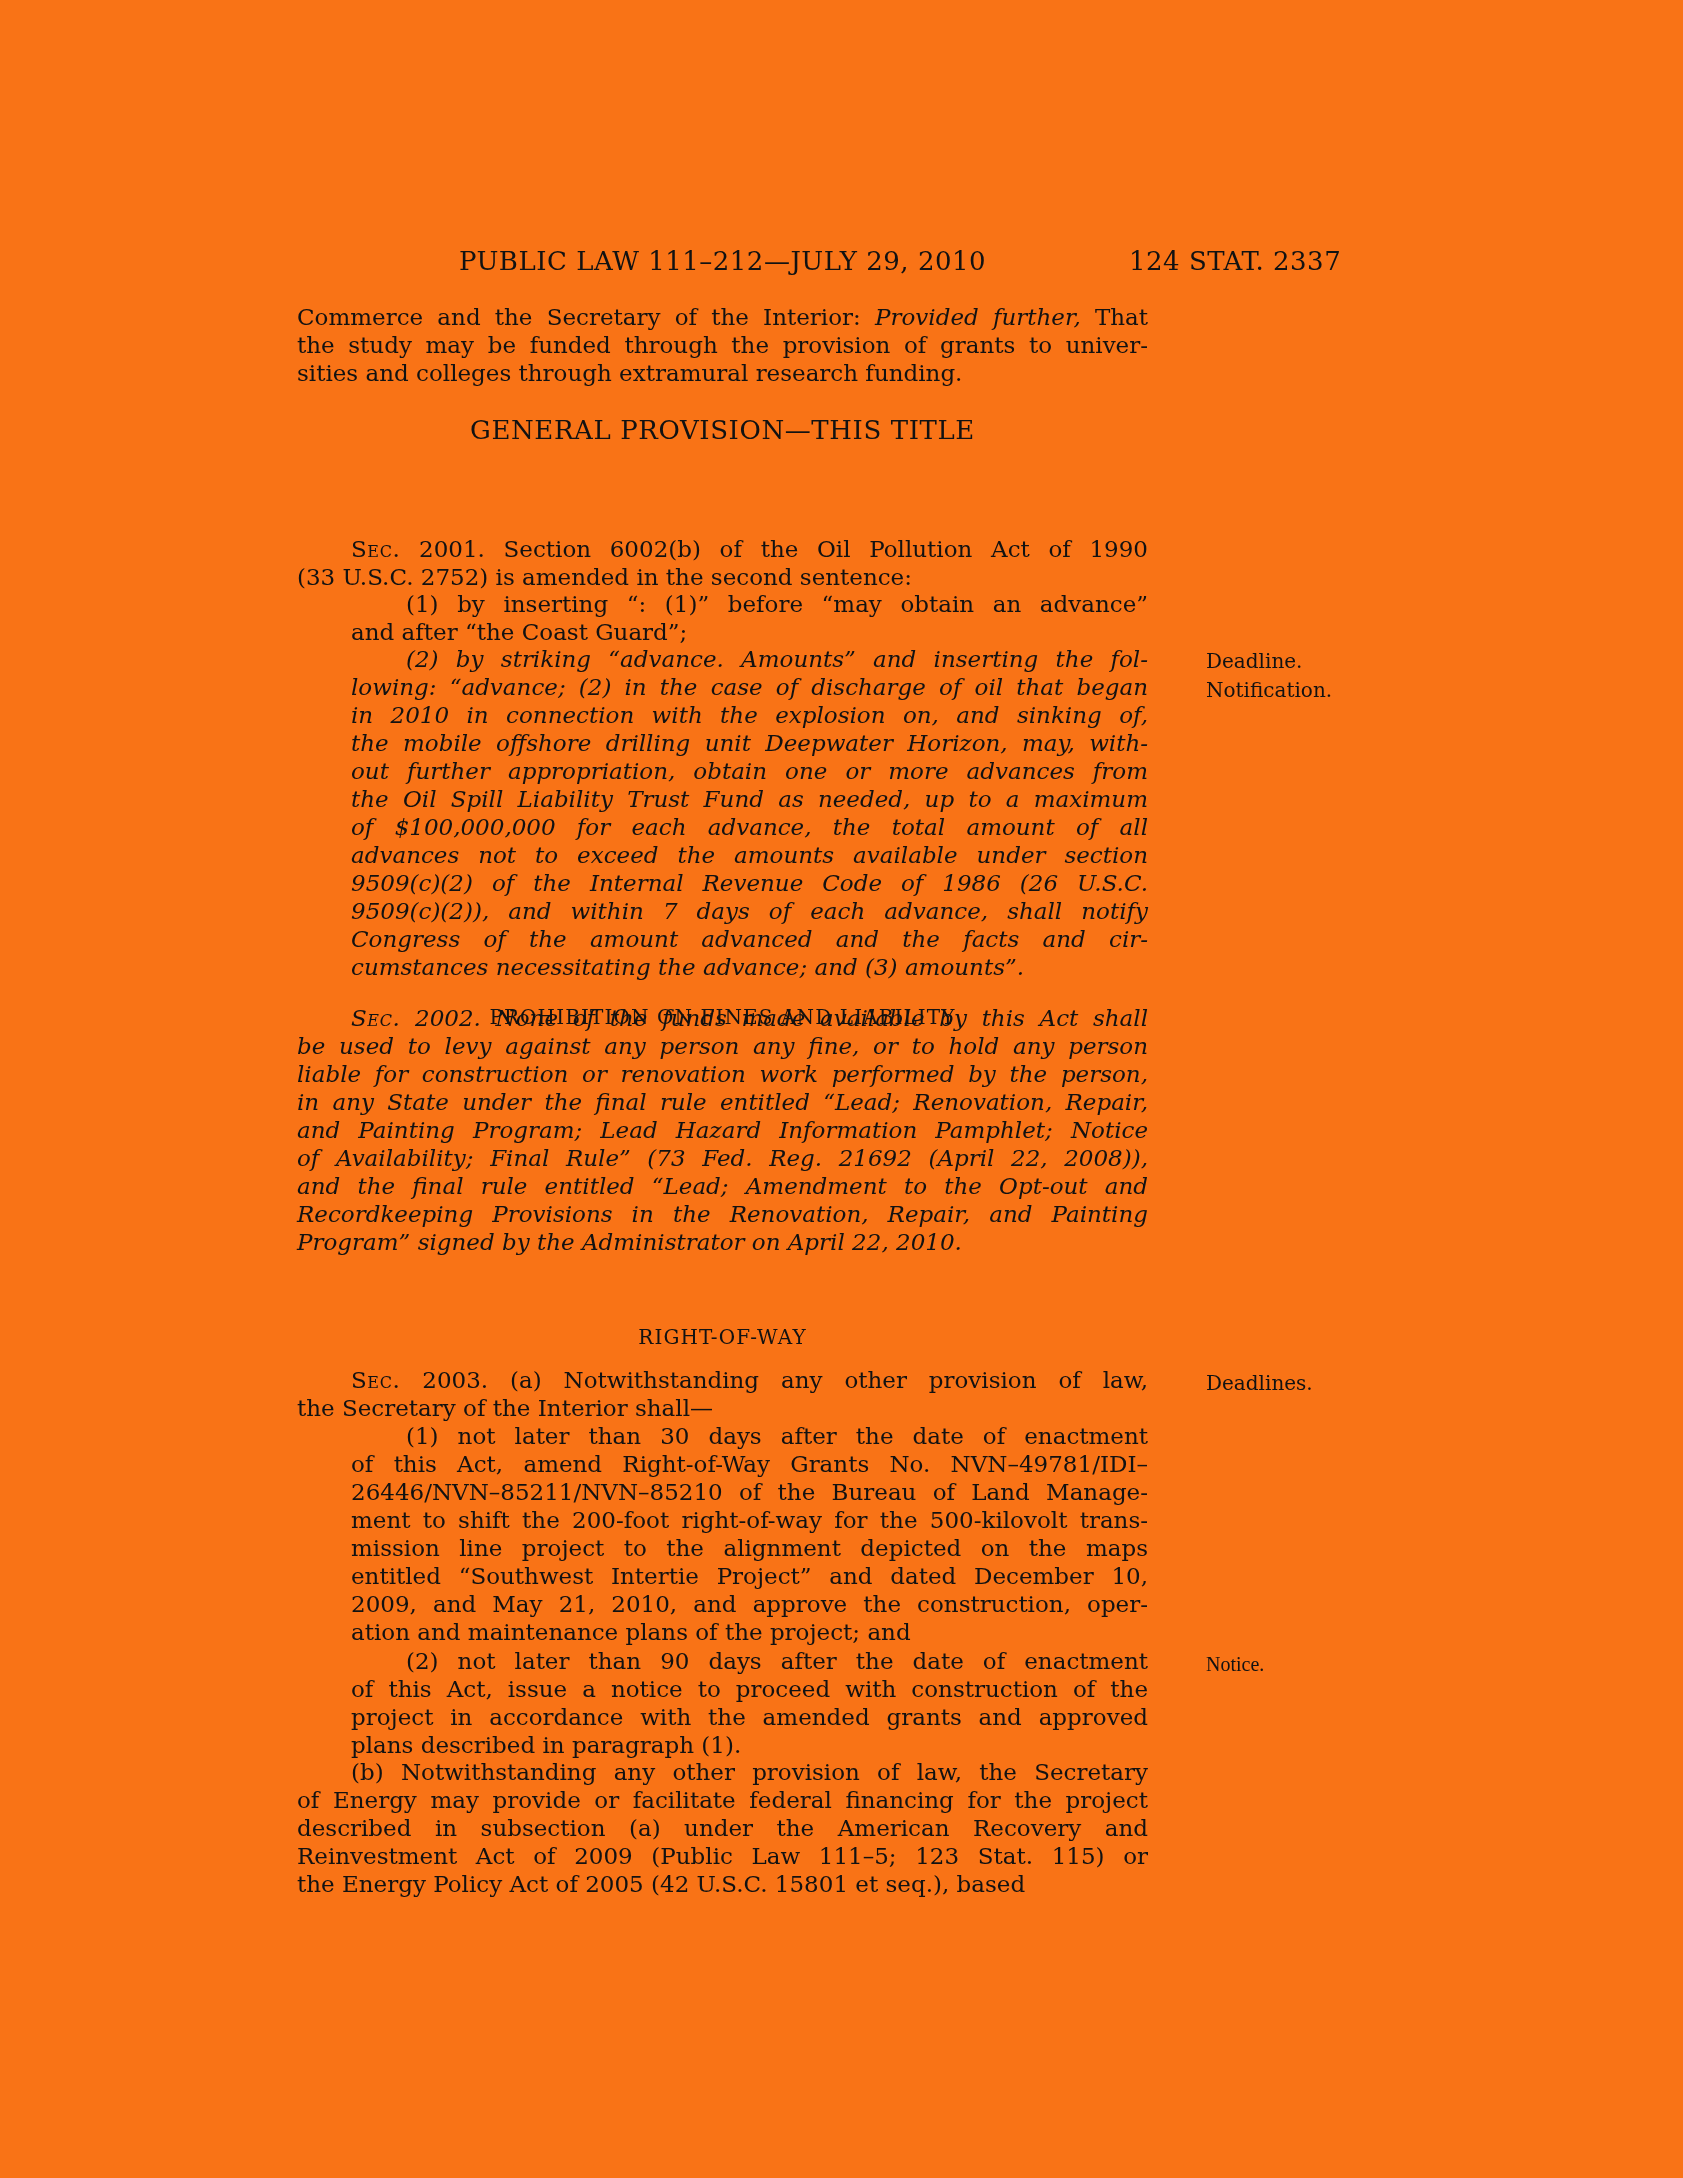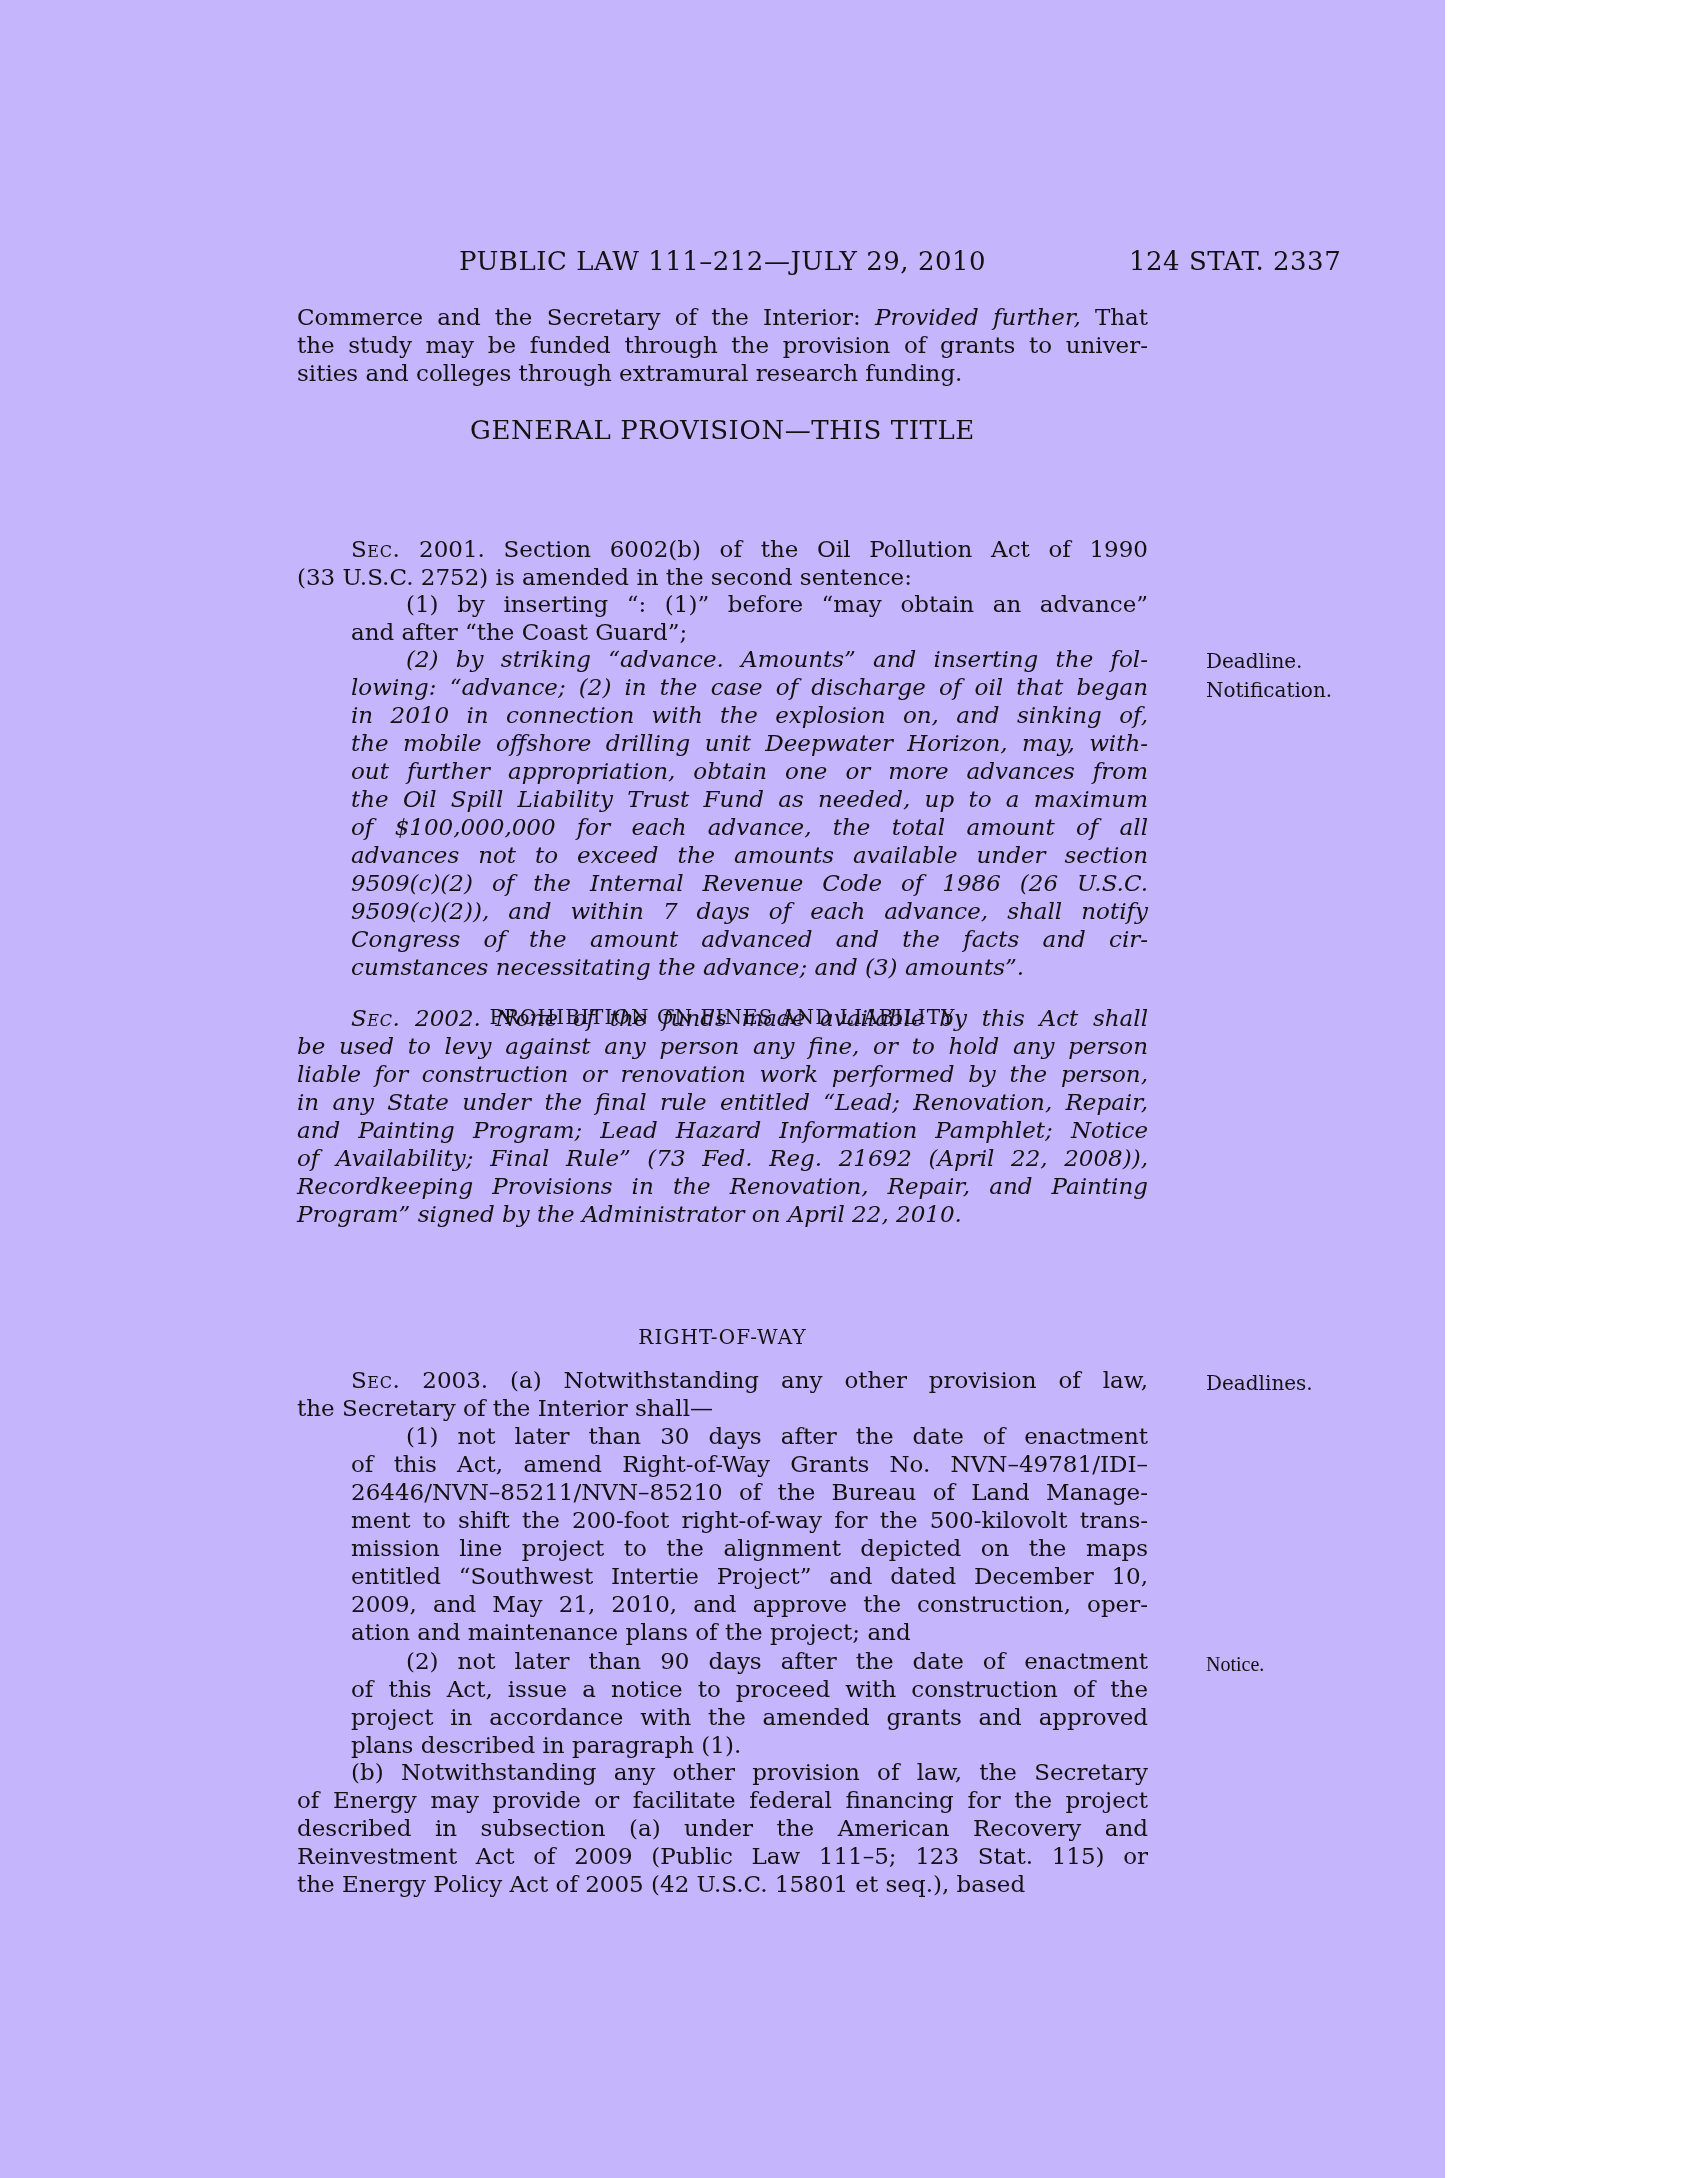--- a/index.html
+++ b/index.html
@@ -1,17 +1,17 @@
 <!DOCTYPE html>
 <html><head>
 <meta charset="utf-8">
 <style>
   html,body{margin:0;padding:0;background:#fff;}
   .page{
-    position:relative;width:1445px;height:2178px;background:#c4b5fd;
+    position:relative;width:1683px;height:2178px;background:#f97316;
     font-family:"DejaVu Serif", serif;color:#121212;overflow:hidden;
   }
   .running-head{
     position:absolute;top:246px;left:297px;width:851px;text-align:center;
     font-size:26px;letter-spacing:0.5px;white-space:nowrap;
   }
   .stat-page{
     position:absolute;top:246px;left:1129px;width:297px;text-align:left;
     font-size:26px;letter-spacing:0.5px;white-space:nowrap;
   }
@@ -70,20 +70,21 @@
       <div class="block subheading" style="top: 1003px;">
         <div class="line first last"><span>PROHIBITION ON FINES AND LIABILITY</span></div>
       </div>
       <div class="block section" style="top: 1004px; font-style: italic;">
         <div class="line first"><span class="sc">Sec.</span><span> 2002. None of the funds made available by this Act shall</span></div>
         <div class="line"><span>be used to levy against any person any fine, or to hold any person</span></div>
         <div class="line"><span>liable for construction or renovation work performed by the person,</span></div>
         <div class="line"><span>in any State under the final rule entitled “Lead; Renovation, Repair,</span></div>
         <div class="line"><span>and Painting Program; Lead Hazard Information Pamphlet; Notice</span></div>
         <div class="line"><span>of Availability; Final Rule” (73 Fed. Reg. 21692 (April 22, 2008)),</span></div>
+        <div class="line"><span>and the final rule entitled “Lead; Amendment to the Opt-out and</span></div>
         <div class="line"><span>Recordkeeping Provisions in the Renovation, Repair, and Painting</span></div>
         <div class="line last"><span>Program” signed by the Administrator on April 22, 2010.</span></div>
       </div>
       <div class="block subheading" style="top: 1323px;">
         <div class="line first last"><span>RIGHT-OF-WAY</span></div>
       </div>
       <div class="block section" style="top: 1366px;">
         <div class="line first"><span class="sc">Sec.</span><span> 2003. (a) Notwithstanding any other provision of law,</span></div>
         <div class="line last"><span>the Secretary of the Interior shall—</span></div>
       </div>

